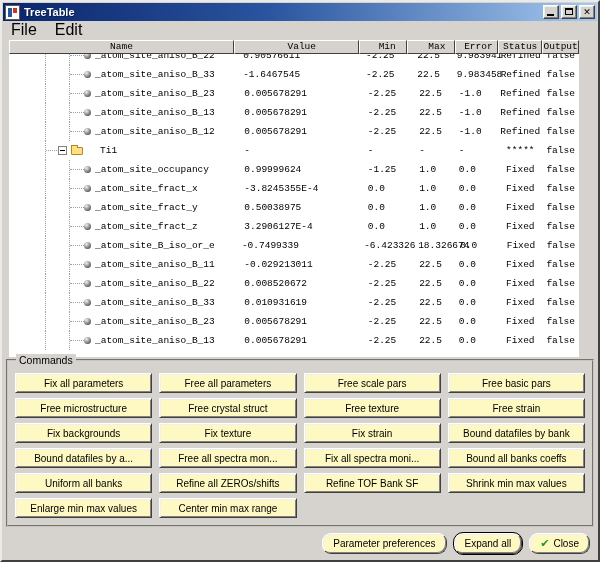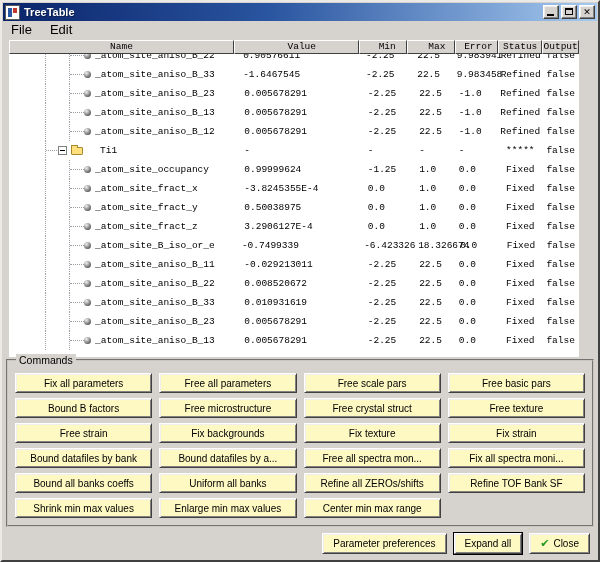--- a/index.html
+++ b/index.html
@@ -17,21 +17,21 @@
   .app-icon::after {content:""; position:absolute; right:2px; top:2px; width:4px; height:5px; background:#c0392b;}
   .title-text {color:#fff; font-weight:bold; font-size:11px; margin-left:4px; flex:1;
     text-shadow:1px 1px 0 rgba(0,0,0,.4); white-space:nowrap;}
   .win-buttons {display:flex; align-items:center;}
   .winbtn {width:16px; height:14px; background:#d6d3ce; border:1px solid; border-color:#ffffff #404040 #404040 #ffffff;
     box-shadow:inset -1px -1px 0 #848280, inset 1px 1px 0 #f0efed; margin-left:2px; position:relative; padding:0; cursor:default;}
   .glyph-min {position:absolute; left:3px; bottom:2px; width:7px; height:2px; background:#000;}
   .glyph-max {position:absolute; left:3px; top:2px; width:8px; height:7px; border:1px solid #000; border-top-width:2px; box-sizing:border-box;}
   .glyph-close {display:block; font-family:"DejaVu Sans",sans-serif; font-size:9px; font-weight:bold; line-height:12px; color:#000; text-align:center;}
   
-  .menubar {height:17px; display:flex; align-items:center; padding-left:7px; gap:14px; font-size:13px; flex:none;}
+  .menubar {height:17px; display:flex; align-items:center; padding-left:7px; gap:14px; font-size:16px; flex:none;}
   .menu-item {padding:1px 2px; cursor:default;}
   
   .table {margin:2px 0 0 7px; width:570px; flex:none;}
   .thead {display:flex; height:14px;}
   .hcell {box-sizing:border-box; background:#d6d3ce; border:1px solid; border-color:#ffffff #404040 #404040 #ffffff;
     font:9.5px/12px "Liberation Mono",monospace; text-align:center; overflow:hidden; white-space:nowrap; cursor:default;}
   .tbody {background:#ffffff; height:303px; overflow:hidden;}
   .trow {display:flex; height:19px; font:9.5px/19px "Liberation Mono",monospace; position:relative; cursor:default;}
   .row-clipped {margin-top:-8px;}
   .cell {box-sizing:border-box; white-space:nowrap; overflow:visible;}
@@ -62,21 +62,21 @@
   .commands {position:relative; margin:2px 4px 0 4px; height:168px; box-sizing:border-box;
     border:2px groove #c9c6c1; flex:none;}
   .commands-title {position:absolute; top:-7px; left:8px; background:#d6d3ce; padding:0 3px; font-size:10.5px;}
   .commands-grid {display:grid; grid-template-columns:repeat(4,1fr); gap:5px 7px; padding:12px 7px 0 7px;}
   .btn95 {background:#fef9c3; border:1px solid; border-color:#ffffff #404040 #404040 #ffffff;
     box-shadow:inset 1px 1px 0 #f0efed, inset -1px -1px 0 #848280;
     font:10px "Liberation Sans",sans-serif; color:#000; cursor:default;}
   .cmd-btn {height:20px; padding:0 2px; overflow:hidden; white-space:nowrap;}
   
   .footer {flex:1; display:flex; justify-content:flex-end; align-items:center; gap:7px; padding-right:8px;}
-  .footer-btn {height:21px; padding:0 10px; white-space:nowrap;}
+  .footer-btn {height:21px; padding:0 10px; white-space:nowrap;border-radius:9px;}
   .focused {outline:1px solid #000;}
   .check {color:#1f9b1f; margin-right:4px; font-size:11px; font-family:"DejaVu Sans",sans-serif;}
 </style>
 </head>
 <body>
 
 <div class="window">
 
   <div class="titlebar">
     <span class="app-icon"></span>
@@ -392,21 +392,20 @@
 
         <button class="btn95 cmd-btn"><span>Fix all parameters</span></button>
 
         <button class="btn95 cmd-btn"><span>Free all parameters</span></button>
 
 
         <button class="btn95 cmd-btn"><span>Free scale pars</span></button>
 
         <button class="btn95 cmd-btn"><span>Free basic pars</span></button>
 
-        <button class="btn95 cmd-btn"><span>Bound B factors</span></button>
 
         <button class="btn95 cmd-btn"><span>Free microstructure</span></button>
 
         <button class="btn95 cmd-btn"><span>Free crystal struct</span></button>
 
         <button class="btn95 cmd-btn"><span>Free texture</span></button>
 
         <button class="btn95 cmd-btn"><span>Free strain</span></button>
 
         <button class="btn95 cmd-btn"><span>Fix backgrounds</span></button>

